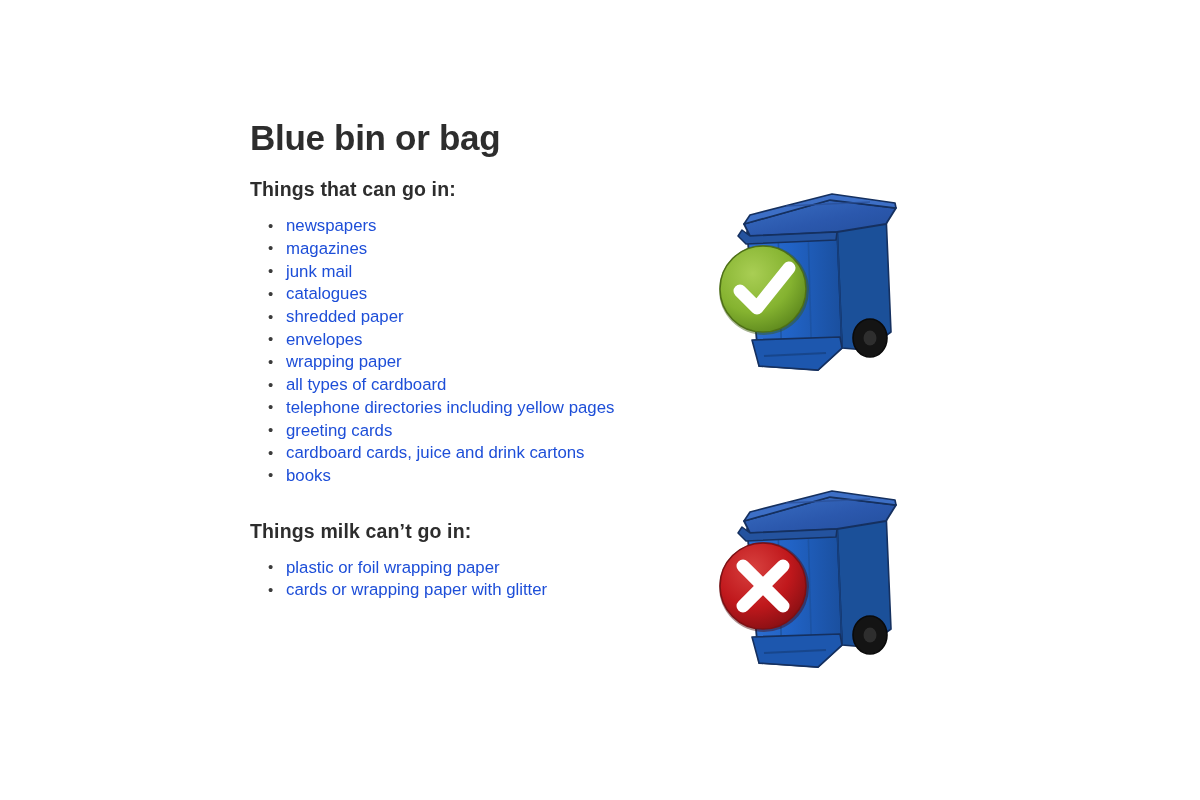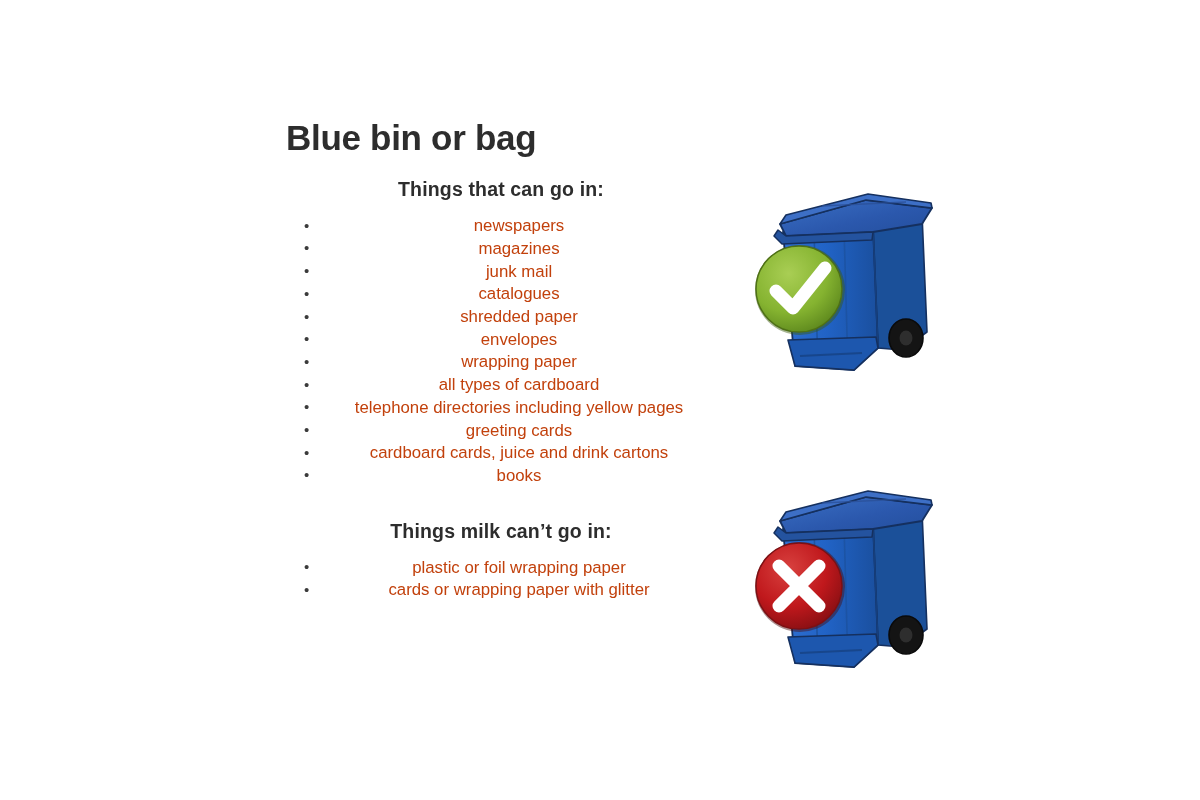--- a/index.html
+++ b/index.html
@@ -14,21 +14,20 @@
     position: relative;
     overflow: hidden;
     font-family: "Liberation Sans", sans-serif;
     -webkit-font-smoothing: antialiased;
   }
 
   .page {
     position: absolute;
     inset: 0;
     background: #ffffff;
-    margin-left: 36px;
   }
 
   
   .text-col {
     position: absolute;
     left: 250px;
     top: 118px;
     width: 430px;
   }
 
@@ -37,21 +36,20 @@
     font-weight: 700;
     color: #2d2d2d;
     letter-spacing: -0.3px;
     line-height: 1.15;
     margin: 0 0 20px 0;
     white-space: nowrap;
   }
 
   .section {
     margin: 0;
-    text-align: center;
   }
   .section.second {
     margin-top: 32px;
   }
 
   .section-heading {
     font-size: 19.5px;
     font-weight: 700;
     color: #2d2d2d;
     letter-spacing: 0.15px;
@@ -61,21 +59,21 @@
 
   ul.items {
     list-style: none;
     margin: 0;
     padding: 0 0 0 18px;
   }
   ul.items li {
     position: relative;
     font-size: 16.8px;
     line-height: 22.7px;
-    color: #c2410c;
+    color: #1d4ed8;
     padding-left: 18px;
     white-space: nowrap;
   }
   ul.items li::before {
     content: "\2022";
     position: absolute;
     left: 0;
     top: -0.5px;
     font-size: 15px;
     color: #3b3b3b;

